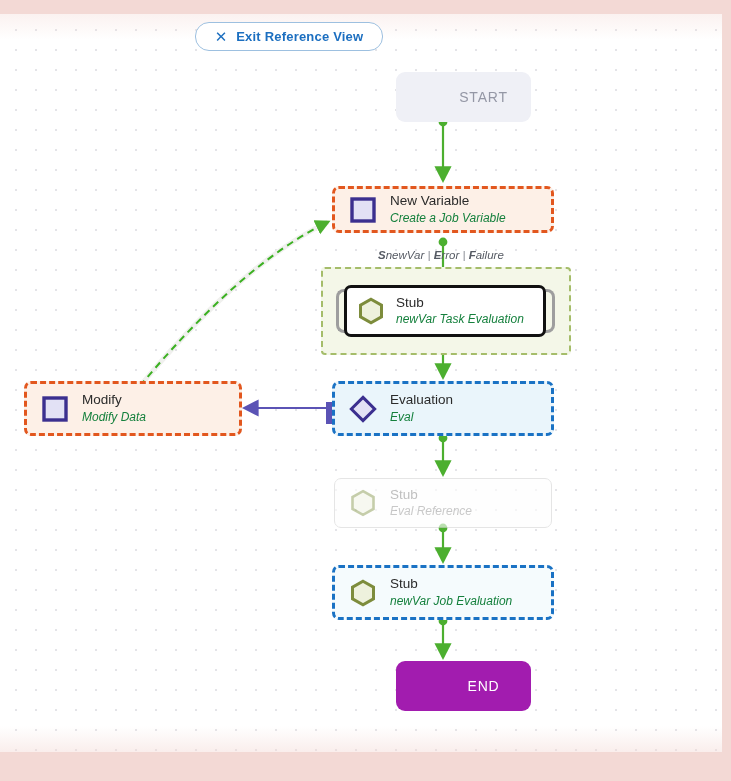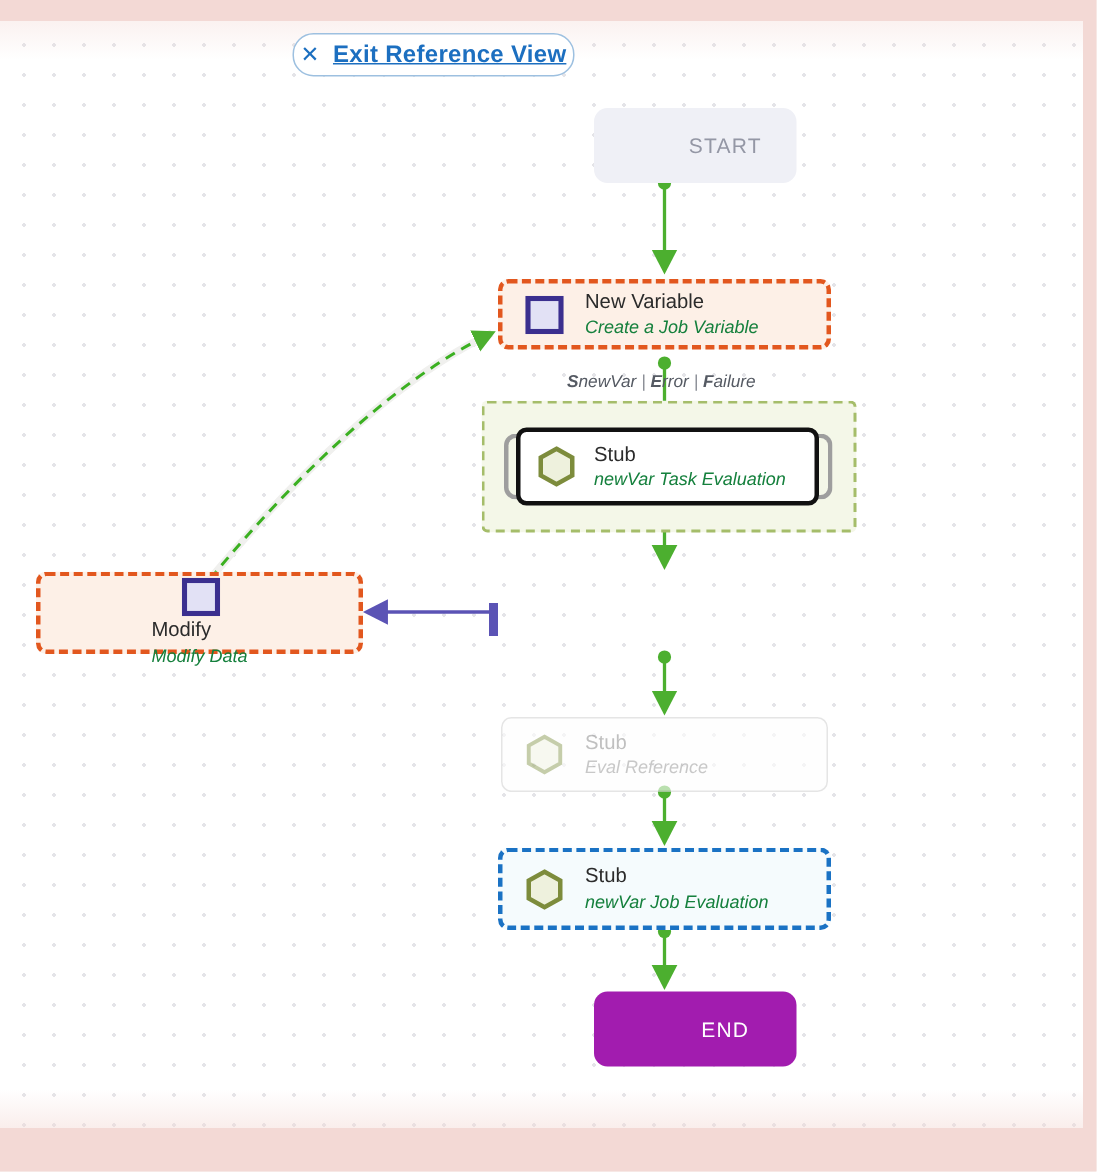--- a/index.html
+++ b/index.html
@@ -74,26 +74,25 @@
     cursor: pointer;
     z-index: 40;
   }
   #exit-pill .x-glyph {
     font-size: 15px;
     color: #1c6fc0;
     line-height: 1;
     font-weight: 400;
   }
   #exit-pill .pill-label {
-    font-size: 16px;
+    font-size: 13px;
     color: #1c6fc0;
     font-weight: bold;
     letter-spacing: 0.2px;
     white-space: nowrap;
-    text-decoration: underline;
   }
 
   
   .node {
     position: absolute;
     box-sizing: border-box;
     display: flex;
     align-items: center;
     z-index: 20;
   }
@@ -155,21 +154,20 @@
     background: #fdf0e7;
     border: 3px dashed #e2571e;
     border-radius: 7px;
   }
   
   #node-modify {
     left: 24px; top: 381px; width: 218px; height: 55px;
     background: #fdf0e7;
     border: 3px dashed #e2571e;
     border-radius: 7px;
-    flex-direction: column;
   }
   
   #node-evaluation {
     left: 332px; top: 381px; width: 222px; height: 55px;
     background: #eaf5fb;
     border: 3px dashed #1a72c4;
     border-radius: 7px;
   }
   
   #node-stub-job {
@@ -355,20 +353,31 @@
       <svg width="26" height="26" viewBox="0 0 26 26">
         <rect x="2" y="2" width="22" height="22" fill="#e2e1f5" stroke="#3b2f8f" stroke-width="3.4"></rect>
       </svg>
     </span>
     <span class="node-text">
       <span class="node-title">Modify</span>
       <span class="node-sub">Modify Data</span>
     </span>
   </div>
 
+  <div class="node" id="node-evaluation">
+    <span class="node-icon">
+      <svg width="30" height="30" viewBox="0 0 30 30">
+        <polygon points="15,2.5 27.5,15 15,27.5 2.5,15" fill="#e2e1f5" stroke="#3b2f8f" stroke-width="3.2"></polygon>
+      </svg>
+    </span>
+    <span class="node-text">
+      <span class="node-title">Evaluation</span>
+      <span class="node-sub">Eval</span>
+    </span>
+  </div>
 
   <div class="node" id="node-stub-eval">
     <span class="node-icon">
       <svg width="28" height="28" viewBox="0 0 28 28">
         <polygon points="14,2.2 24.5,8.1 24.5,19.9 14,25.8 3.5,19.9 3.5,8.1" fill="#f3f5e8" stroke="#a3b077" stroke-width="2.6"></polygon>
       </svg>
     </span>
     <span class="node-text">
       <span class="node-title">Stub</span>
       <span class="node-sub">Eval Reference</span>

